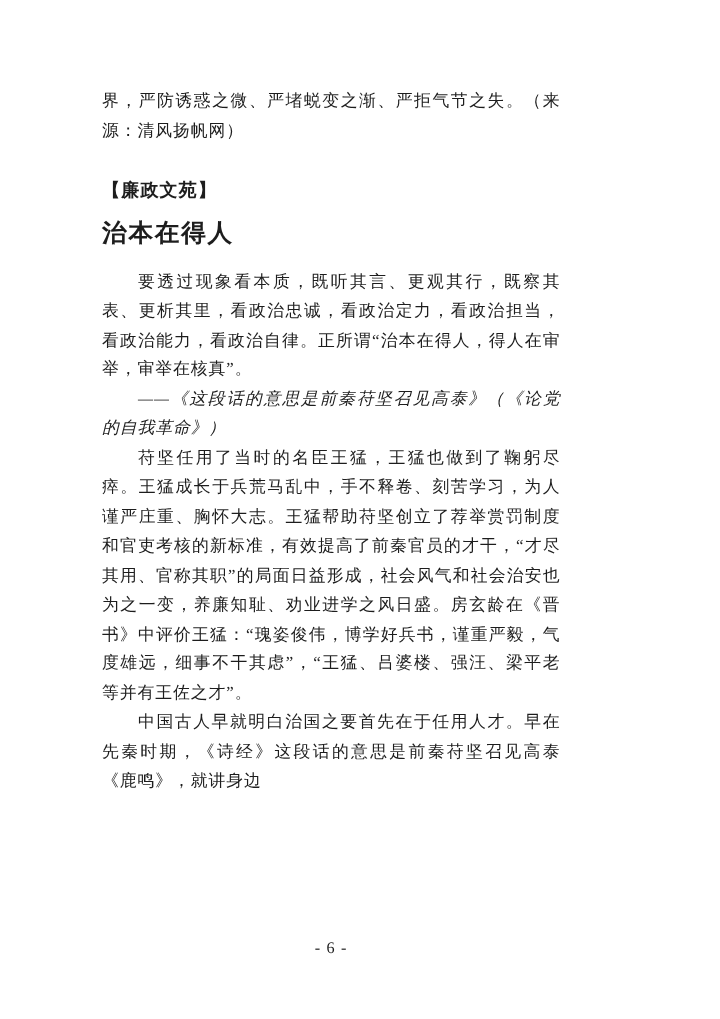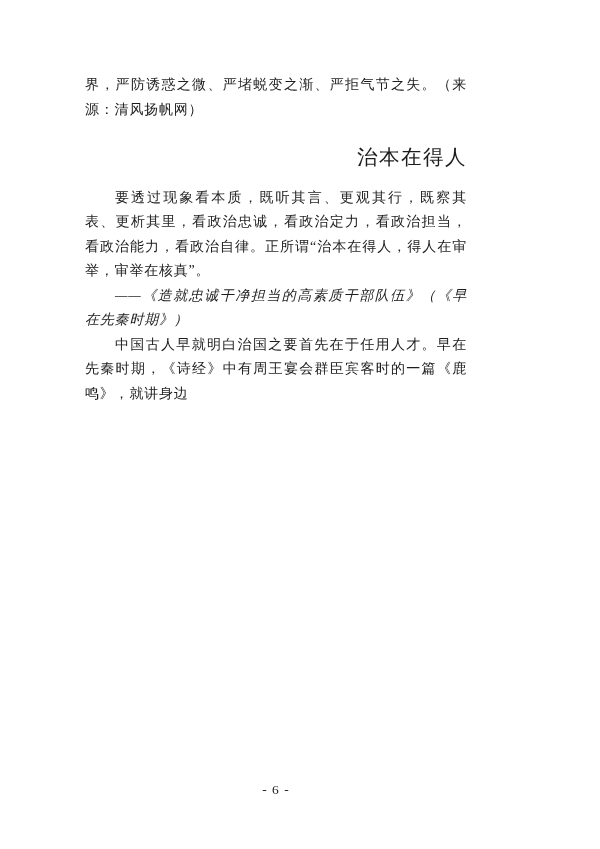--- a/index.html
+++ b/index.html
@@ -30,25 +30,25 @@
   }
   .indent { text-indent: 30px; }
   .section-header {
     margin-top: 25px;
     font-size: 15px;
     line-height: 25px;
     font-weight: bold;
     letter-spacing: 1px;
   }
   .article-title {
-    margin-top: 20px;
+    margin-top: 8px;
     font-size: 20.5px;
     line-height: 30px;
-    font-weight: normal;
-    text-align: right;
+    font-weight: bold;
+    text-align: left;
     letter-spacing: 1.5px;
   }
   .article-body { }
   .attribution {
     font-style: italic;
   }
   .page-number {
     position: absolute;
     left: 0;
     right: 0;
@@ -60,24 +60,26 @@
   }
 </style>
 </head>
 <body>
 
 <div class="page">
   <div class="content">
 
     <p class="body-text">界，严防诱惑之微、严堵蜕变之渐、严拒气节之失。（来源：清风扬帆网）</p>
 
+    <p class="body-text section-header">【廉政文苑】</p>
 
     <h1 class="article-title">治本在得人</h1>
 
     <div class="article-body">
       <p class="body-text indent">要透过现象看本质，既听其言、更观其行，既察其表、更析其里，看政治忠诚，看政治定力，看政治担当，看政治能力，看政治自律。正所谓“治本在得人，得人在审举，审举在核真”。</p>
-      <p class="body-text indent attribution">——《造就忠诚干净担当的高素质干部队伍》（《早在先秦时期》）</p>
-      <p class="body-text indent">中国古人早就明白治国之要首先在于任用人才。早在先秦时期，《诗经》中有周王宴会群臣宾客时的一篇《鹿鸣》，就讲身边</p>
+      <p class="body-text indent attribution">——《这段话的意思是前秦苻坚召见高泰》（《论党的自我革命》）</p>
+      <p class="body-text indent">苻坚任用了当时的名臣王猛，王猛也做到了鞠躬尽瘁。王猛成长于兵荒马乱中，手不释卷、刻苦学习，为人谨严庄重、胸怀大志。王猛帮助苻坚创立了荐举赏罚制度和官吏考核的新标准，有效提高了前秦官员的才干，“才尽其用、官称其职”的局面日益形成，社会风气和社会治安也为之一变，养廉知耻、劝业进学之风日盛。房玄龄在《晋书》中评价王猛：“瑰姿俊伟，博学好兵书，谨重严毅，气度雄远，细事不干其虑”，“王猛、吕婆楼、强汪、梁平老等并有王佐之才”。</p>
+      <p class="body-text indent">中国古人早就明白治国之要首先在于任用人才。早在先秦时期，《诗经》这段话的意思是前秦苻坚召见高泰《鹿鸣》，就讲身边</p>
     </div>
   </div>
 
   <div class="page-number">- 6 -</div>
 </div>
 
 </body></html>

